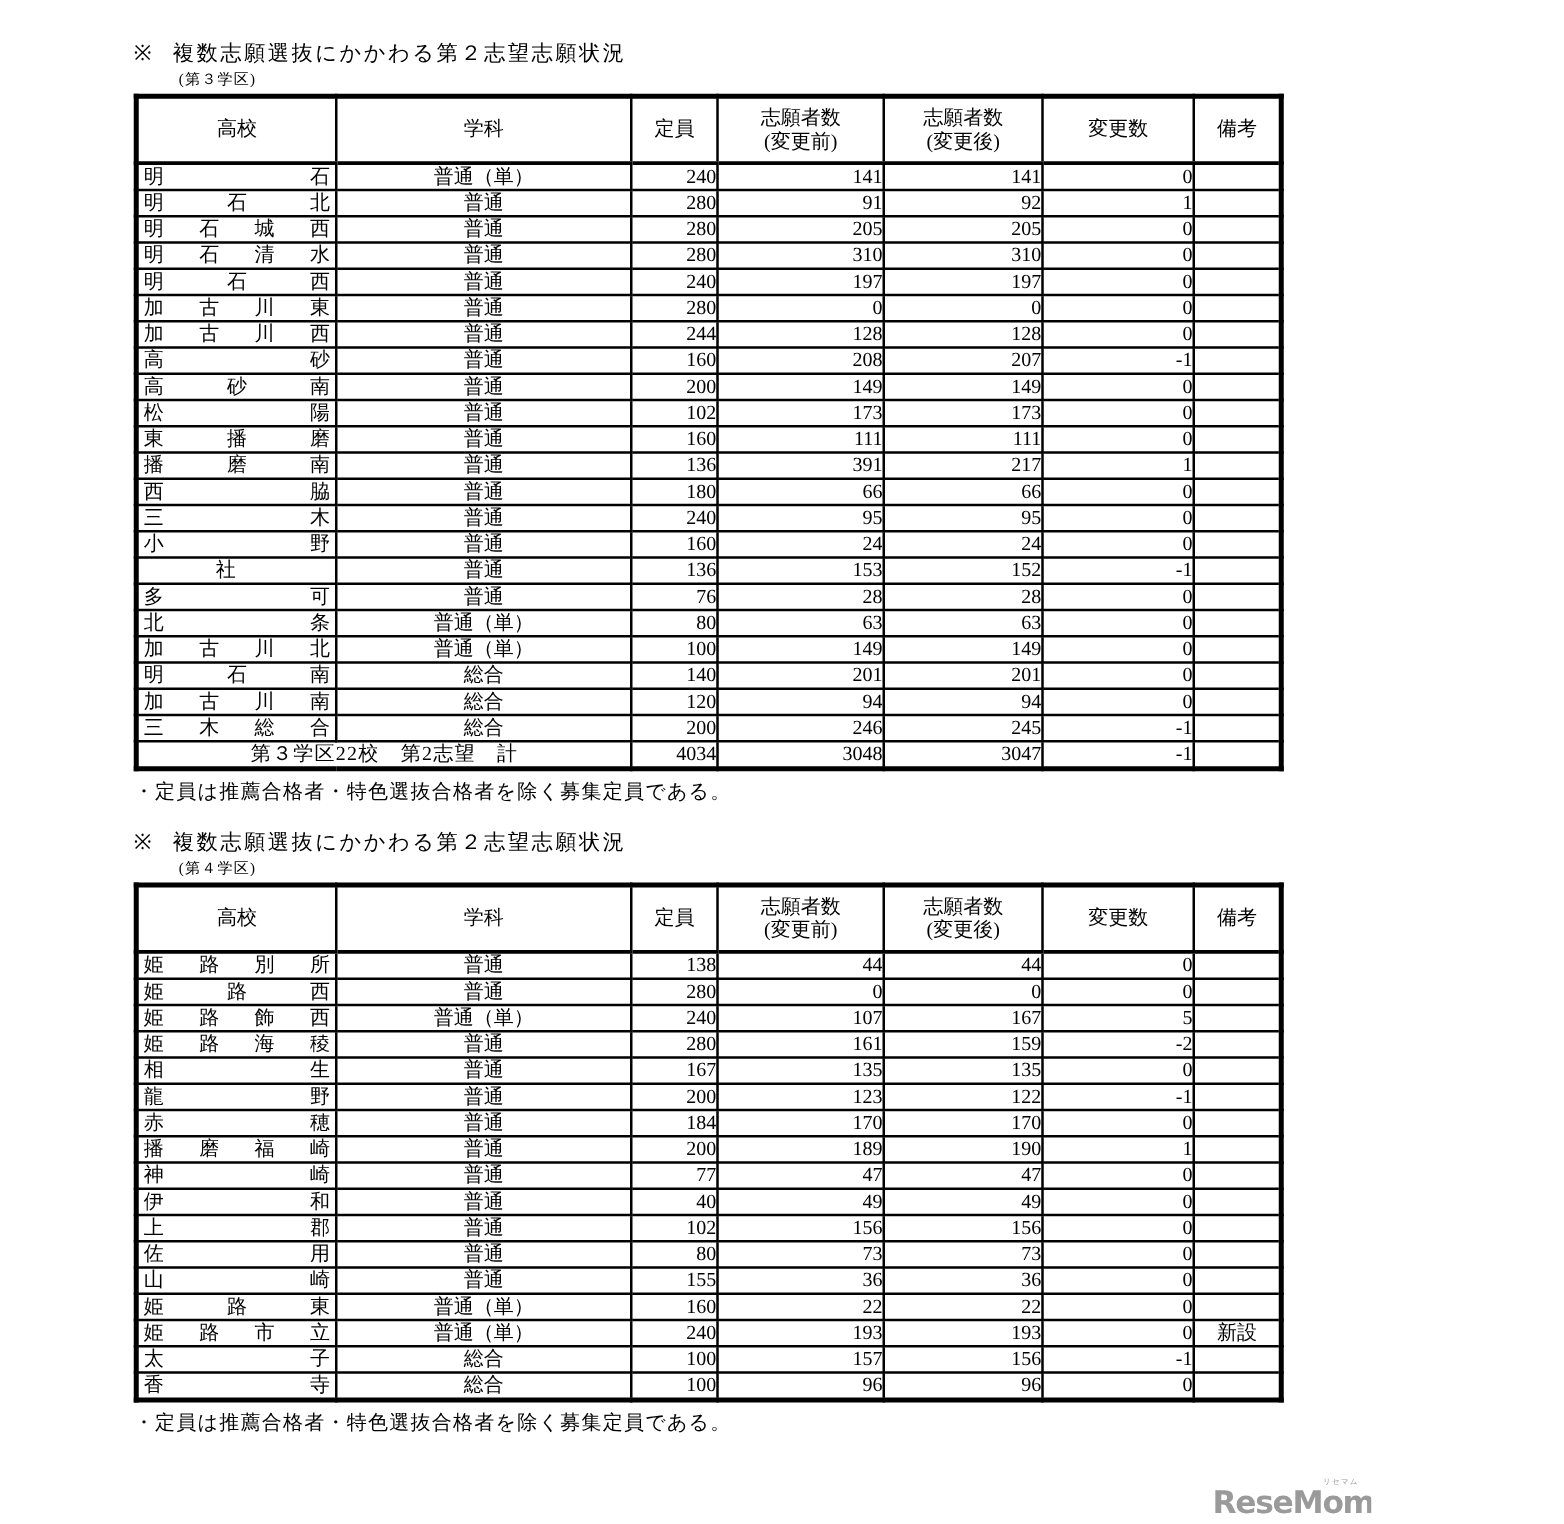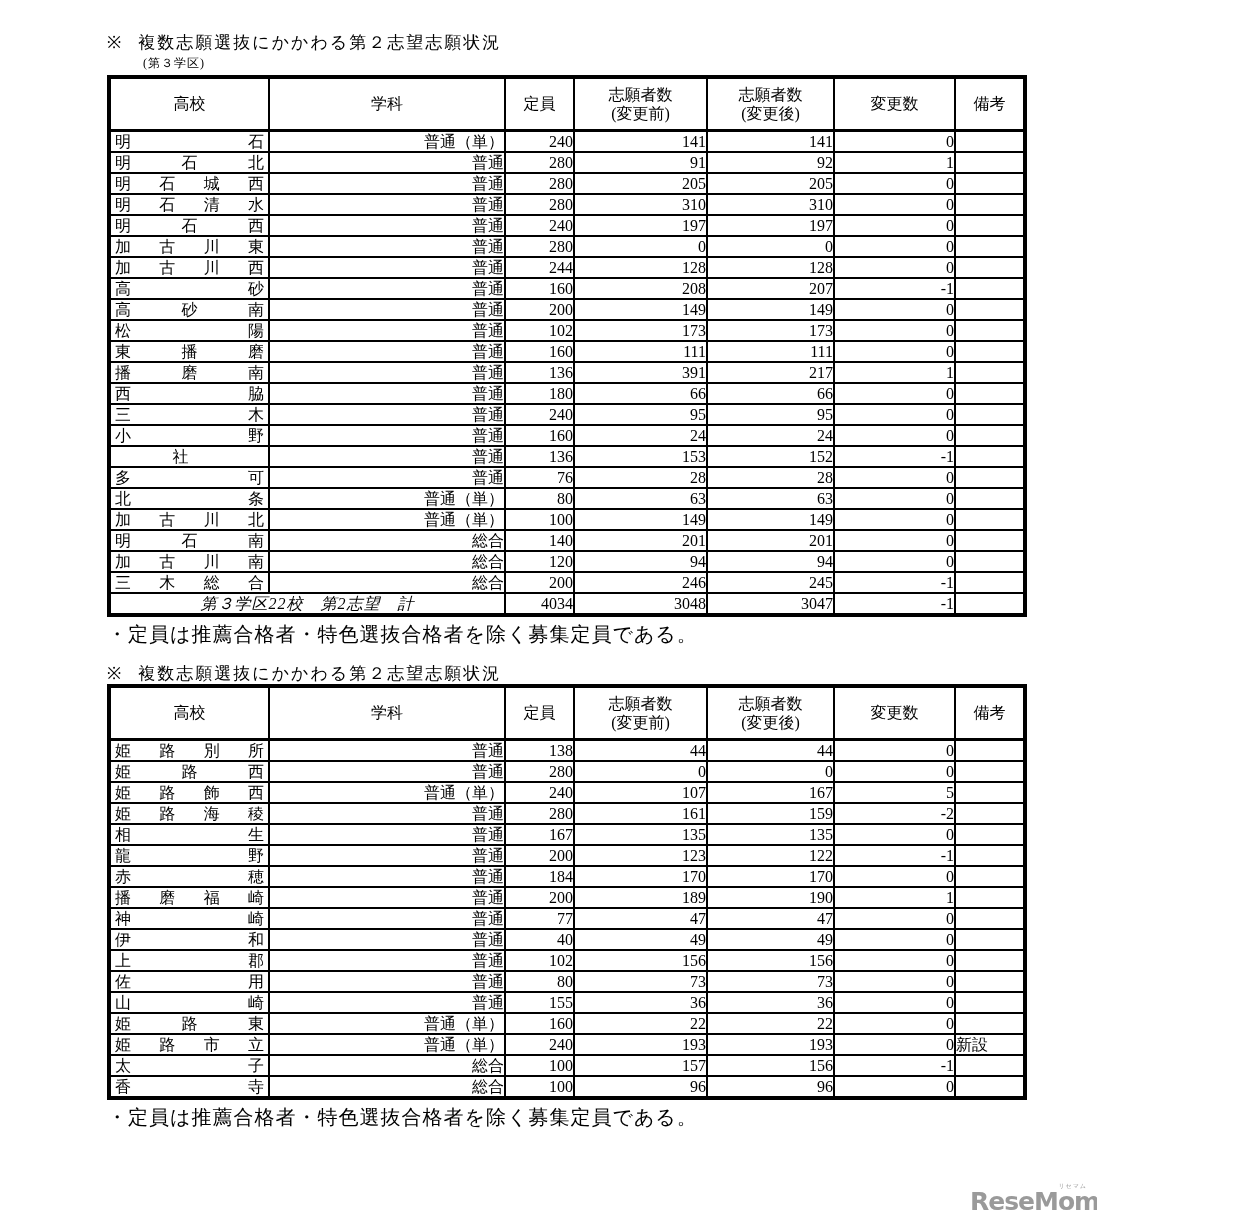--- a/index.html
+++ b/index.html
@@ -35,25 +35,25 @@
     line-height:1.2;
     border-bottom:3px solid #000;
   }
   table.data-table td{
     height:19px;
     font-size:16px;
     line-height:19px;
   }
   td .just{display:flex;justify-content:space-between;padding:0 4px;}
   td .just.one{justify-content:center;padding-right:22px;}
-  td.dept{text-align:right;}
+  td.dept{text-align:center;}
   td.num{text-align:right;padding-right:5px;}
-  td.note{}
-  td.total-label{text-align:center;letter-spacing:1px;font-style:italic;}
-  .footnote{font-size:20px;letter-spacing:1px;line-height:20px;margin-top:7px;white-space:nowrap;}
+  td.note{text-align:center;}
+  td.total-label{text-align:center;letter-spacing:1px;}
+  .footnote{font-size:16px;letter-spacing:1px;line-height:20px;margin-top:7px;white-space:nowrap;}
   .section + .section{margin-top:20px;}
   .logo{
     position:absolute;
     right:7px;top:1183px;
     width:120px;height:34px;
     color:#9a9a9a;
     font-family:"DejaVu Sans","Liberation Sans",sans-serif;
     text-align:right;
   }
   .logo-kana{
@@ -457,20 +457,21 @@
             </tr>
           </tbody>
       </table>
       <div class="footnote">・定員は推薦合格者・特色選抜合格者を除く募集定員である。</div>
     </div>
 
     <div class="section">
       <div class="section-title">
         <span class="mark">※</span><span>複数志願選抜にかかわる第２志望志願状況</span>
       </div>
+      <div class="section-subtitle">(第４学区)</div>
       <table class="data-table" data-table="1">
         <colgroup>
           <col style="width:160px">
             <col style="width:236px">
             <col style="width:69px">
           <col style="width:133px">
             <col style="width:127px">
             <col style="width:121px">
             <col style="width:70px">
         </colgroup>

